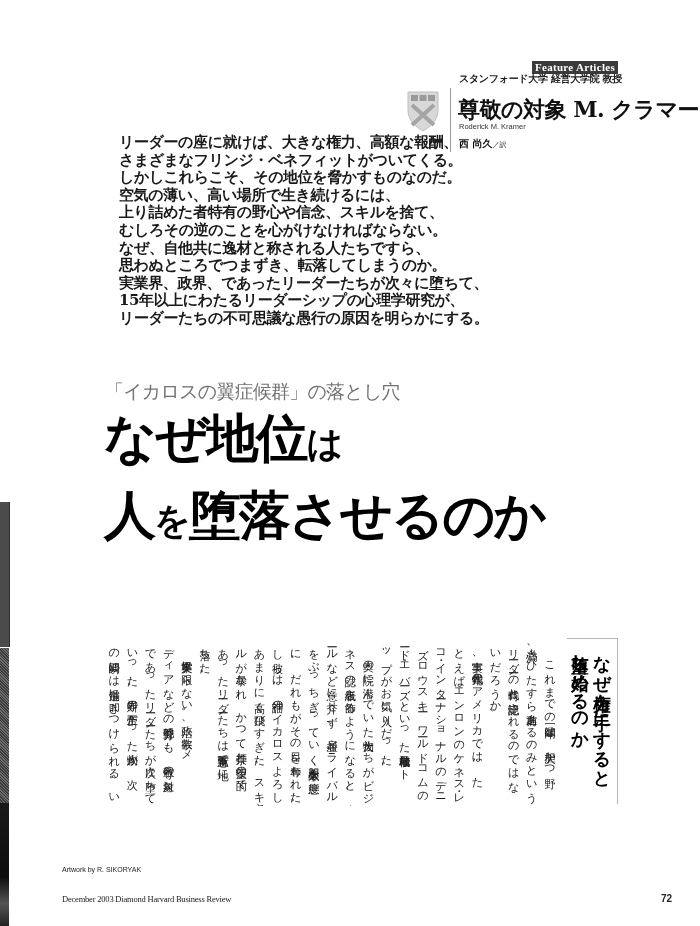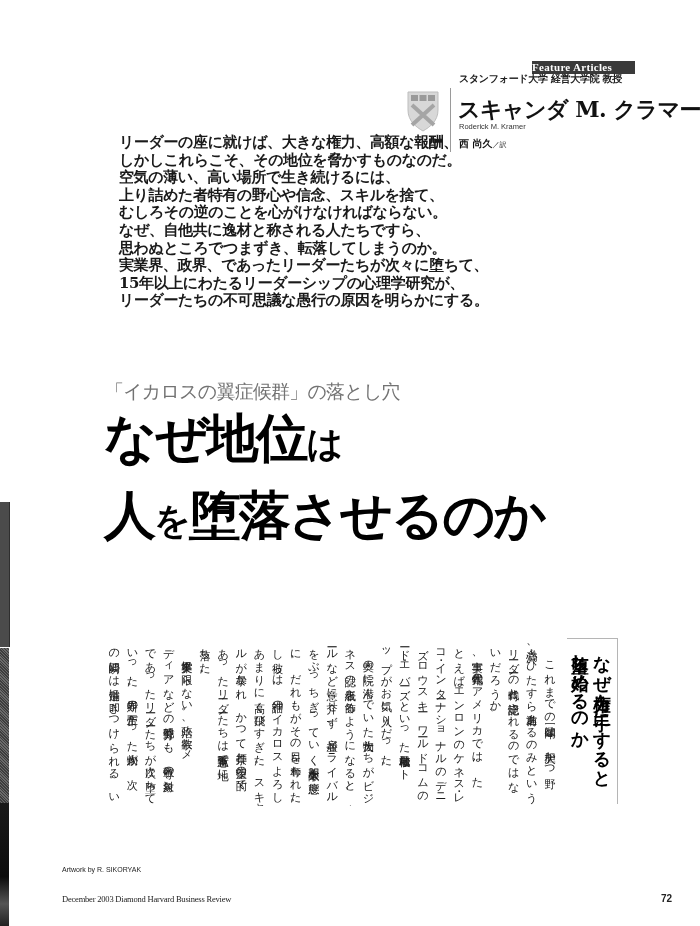--- a/index.html
+++ b/index.html
@@ -5,24 +5,24 @@
   html, body { margin: 0; padding: 0; }
   body {
     width: 700px; height: 926px; position: relative; overflow: hidden;
     background: #ffffff; color: #111;
     font-family: "DejaVu Serif", "Liberation Serif", serif;
   }
   .abs { position: absolute; }
 
   
   .feature-tag {
-    left: 532px; top: 61px; width: 103px; height: 13px;
+    left: 532px; top: 61px; width: 86px; height: 13px;
     background: #3a3a3a; color: #fff;
     font-family: "Liberation Serif", serif; font-weight: bold;
-    font-size: 11px; line-height: 13px; letter-spacing: 0.3px;
+    font-size: 11px; line-height: 13px; text-align: center; letter-spacing: 0.3px;
   }
 
   
   .shield { left: 406px; top: 90px; width: 34px; height: 42px; }
 
   .author-divider {
     left: 450px; top: 88px; width: 1px; height: 64px; background: #9a9a9a;
   }
   .author-affil {
     left: 459px; top: 72px; font-size: 10px; font-weight: bold;
@@ -113,28 +113,29 @@
 <svg class="abs shield" viewBox="0 0 34 42">
   <path d="M2 2 H32 V20 C32 31 24 37 17 41 C10 37 2 31 2 20 Z" fill="#d8d8d8" stroke="#bdbdbd" stroke-width="1"></path>
   <rect x="5" y="5" width="7" height="6" fill="#9a9a9a"></rect>
   <rect x="13.5" y="5" width="7" height="6" fill="#9a9a9a"></rect>
   <rect x="22" y="5" width="7" height="6" fill="#9a9a9a"></rect>
   <path d="M6 15 L28 35 M28 15 L6 35" stroke="#a5a5a5" stroke-width="4"></path>
 </svg>
 
 <div class="abs author-divider"></div>
 <div class="abs author-affil">スタンフォード大学 経営大学院 教授</div>
-<div class="abs author-name-jp">スキャンダ M. クラマー</div>
+<div class="abs author-name-jp">尊敬の対象 M. クラマー</div>
 <div class="abs author-name-en">Roderick M. Kramer</div>
 <div class="abs translator">
   <span>西 尚久</span><span class="role">／訳</span>
 </div>
 
 <div class="abs lead">
   <div>リーダーの座に就けば、大きな権力、高額な報酬、</div>
+  <div>さまざまなフリンジ・ベネフィットがついてくる。</div>
   <div>しかしこれらこそ、その地位を脅かすものなのだ。</div>
   <div>空気の薄い、高い場所で生き続けるには、</div>
   <div>上り詰めた者特有の野心や信念、スキルを捨て、</div>
   <div>むしろその逆のことを心がけなければならない。</div>
   <div>なぜ、自他共に逸材と称される人たちですら、</div>
   <div>思わぬところでつまずき、転落してしまうのか。</div>
   <div>実業界、政界、であったリーダーたちが次々に堕ちて、</div>
   <div>15年以上にわたるリーダーシップの心理学研究が、</div>
   <div>リーダーたちの不可思議な愚行の原因を明らかにする。</div>
 </div>

